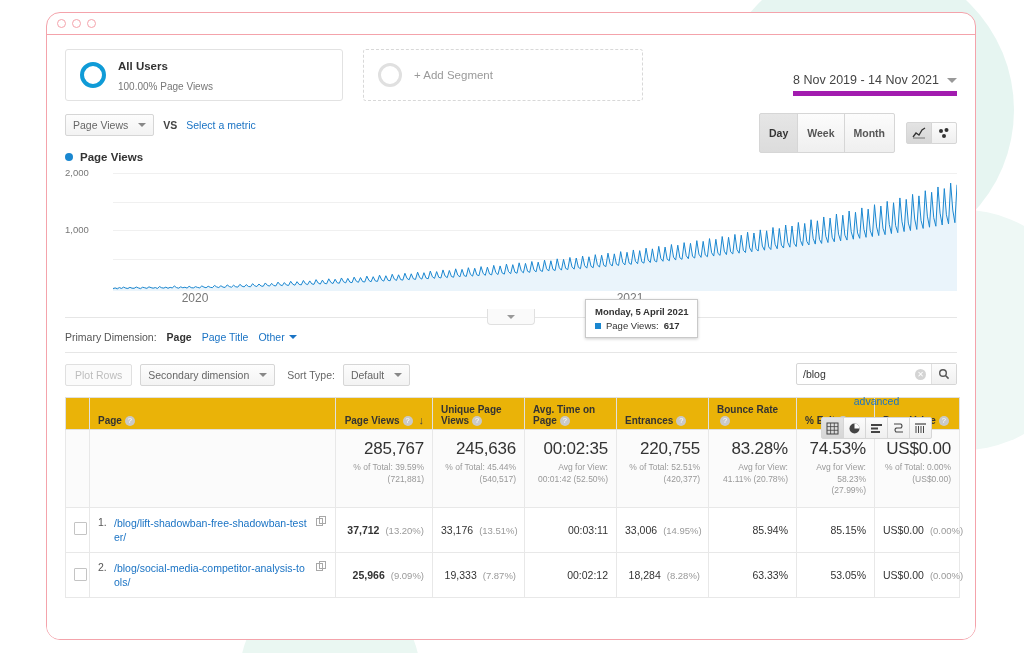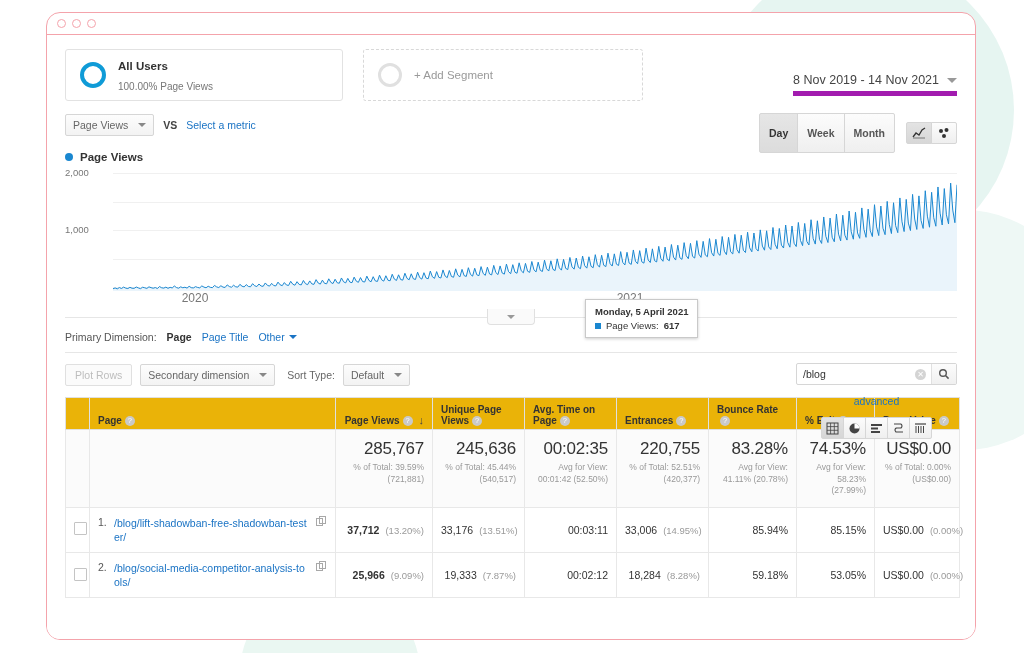--- a/index.html
+++ b/index.html
@@ -757,21 +757,21 @@
                 <span class="ext-icon"><svg width="11" height="11" viewBox="0 0 11 11">
                     <rect x="0.5" y="2.5" width="6" height="7" fill="none" stroke="#7a7a7a" stroke-width="1"></rect>
                     <rect x="3.5" y="0.5" width="6" height="7" fill="none" stroke="#7a7a7a" stroke-width="1"></rect>
                   </svg></span>
               </div>
             </td>
             <td class="num"><span class="v-bold">25,966</span><span class="v-pct">(9.09%)</span></td>
             <td class="num"><span>19,333</span><span class="v-pct">(7.87%)</span></td>
             <td class="num">00:02:12</td>
             <td class="num"><span>18,284</span><span class="v-pct">(8.28%)</span></td>
-            <td class="num">59.18%</td>
+            <td class="num">63.33%</td>
             <td class="num">53.05%</td>
             <td class="num"><span>US$0.00</span><span class="v-pct">(0.00%)</span></td>
           </tr>
         </tbody>
     </table>
 
   </div>
 </div>
 
 </body></html>

